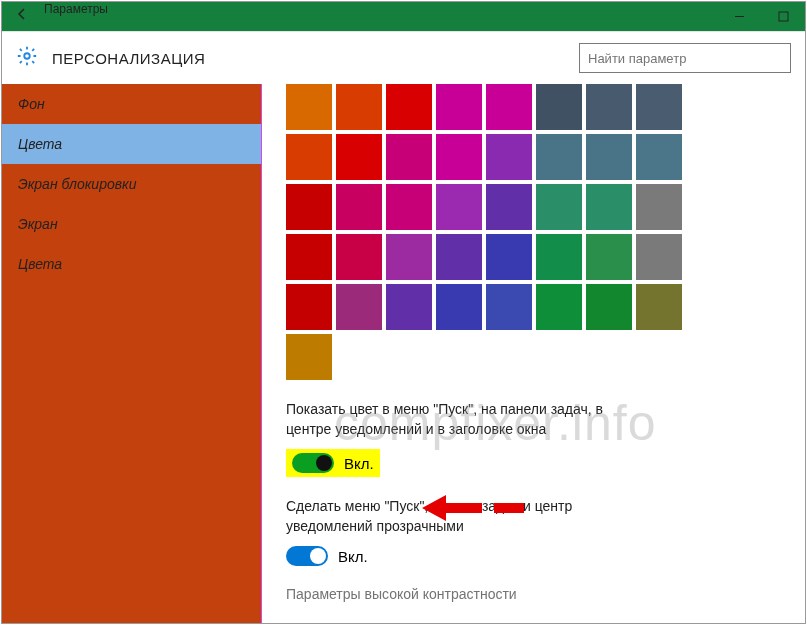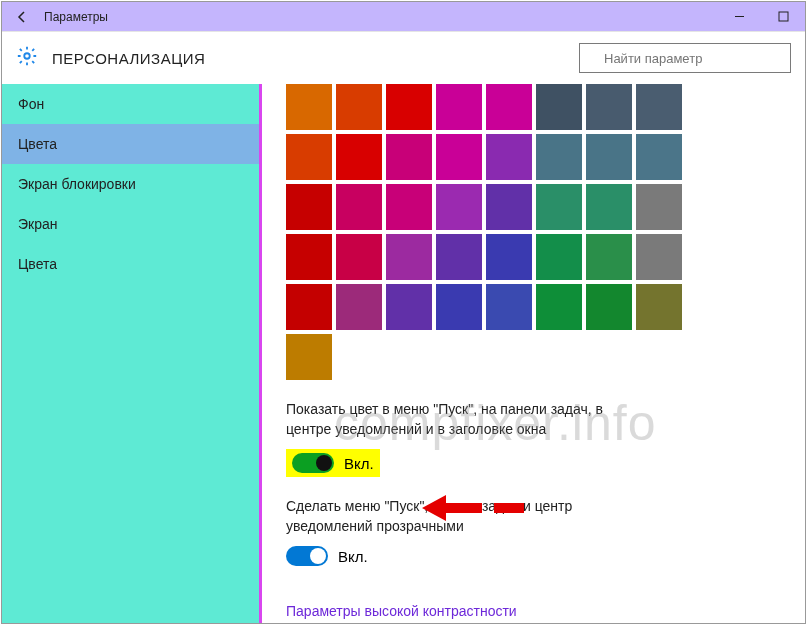--- a/index.html
+++ b/index.html
@@ -16,24 +16,23 @@
     border: 1px solid #999;
     width: 805px;
     height: 623px;
     margin: 1px;
     position: relative;
     background: #fff;
   }
   
   .titlebar {
     display: flex;
-    align-items: center;
     height: 30px;
     padding-left: 8px;
-    background: #c4b5fd;
+    background: #15803d;
     border-bottom: 1px solid #e5e5e5;
   }
   .back-btn {
     width: 24px; height: 24px;
     display: flex; align-items: center; justify-content: center;
     margin-right: 10px;
     font-size: 14px;
     color: #222;
     cursor: pointer;
   }
@@ -67,35 +66,36 @@
     letter-spacing: 0.5px;
     color: #222;
   }
   .header .search {
     margin-left: auto;
     width: 212px;
   }
   .header .search input {
     width: 100%;
     height: 30px;
-    padding: 4px 24px;
+    padding: 4px 8px;
     font-size: 13px;
     border: 1px solid #7a7a7a;
     outline: none;
   }
 
   
   .main {
     display: flex;
     height: calc(100% - 82px);
   }
   .sidebar {
     width: 260px;
-    border-right: 3px solid #d946ef;
-    background: #5eead4;
+    border-right: 1px solid #d946ef;
+    background: #c2410c;
+    font-style: italic;
   }
   .side-item {
     padding: 12px 16px;
     font-size: 14px;
     color: #222;
     cursor: pointer;
   }
   .side-item.active {
     background: #7fb3e6;
   }
@@ -156,23 +156,23 @@
 
   .highlight {
     background: #ffff00;
     padding: 4px 6px;
     display: inline-flex;
     align-items: center;
     gap: 10px;
   }
 
   .link {
-    color: #6d28d9;
+    color: #737373;
     font-size: 14px;
-    margin-top: 37px;
+    margin-top: 20px;
     display: inline-block;
     cursor: pointer;
   }
 
   
   .arrow-annot {
     position: absolute;
     left: 160px;
     top: 409px;
     pointer-events: none;

